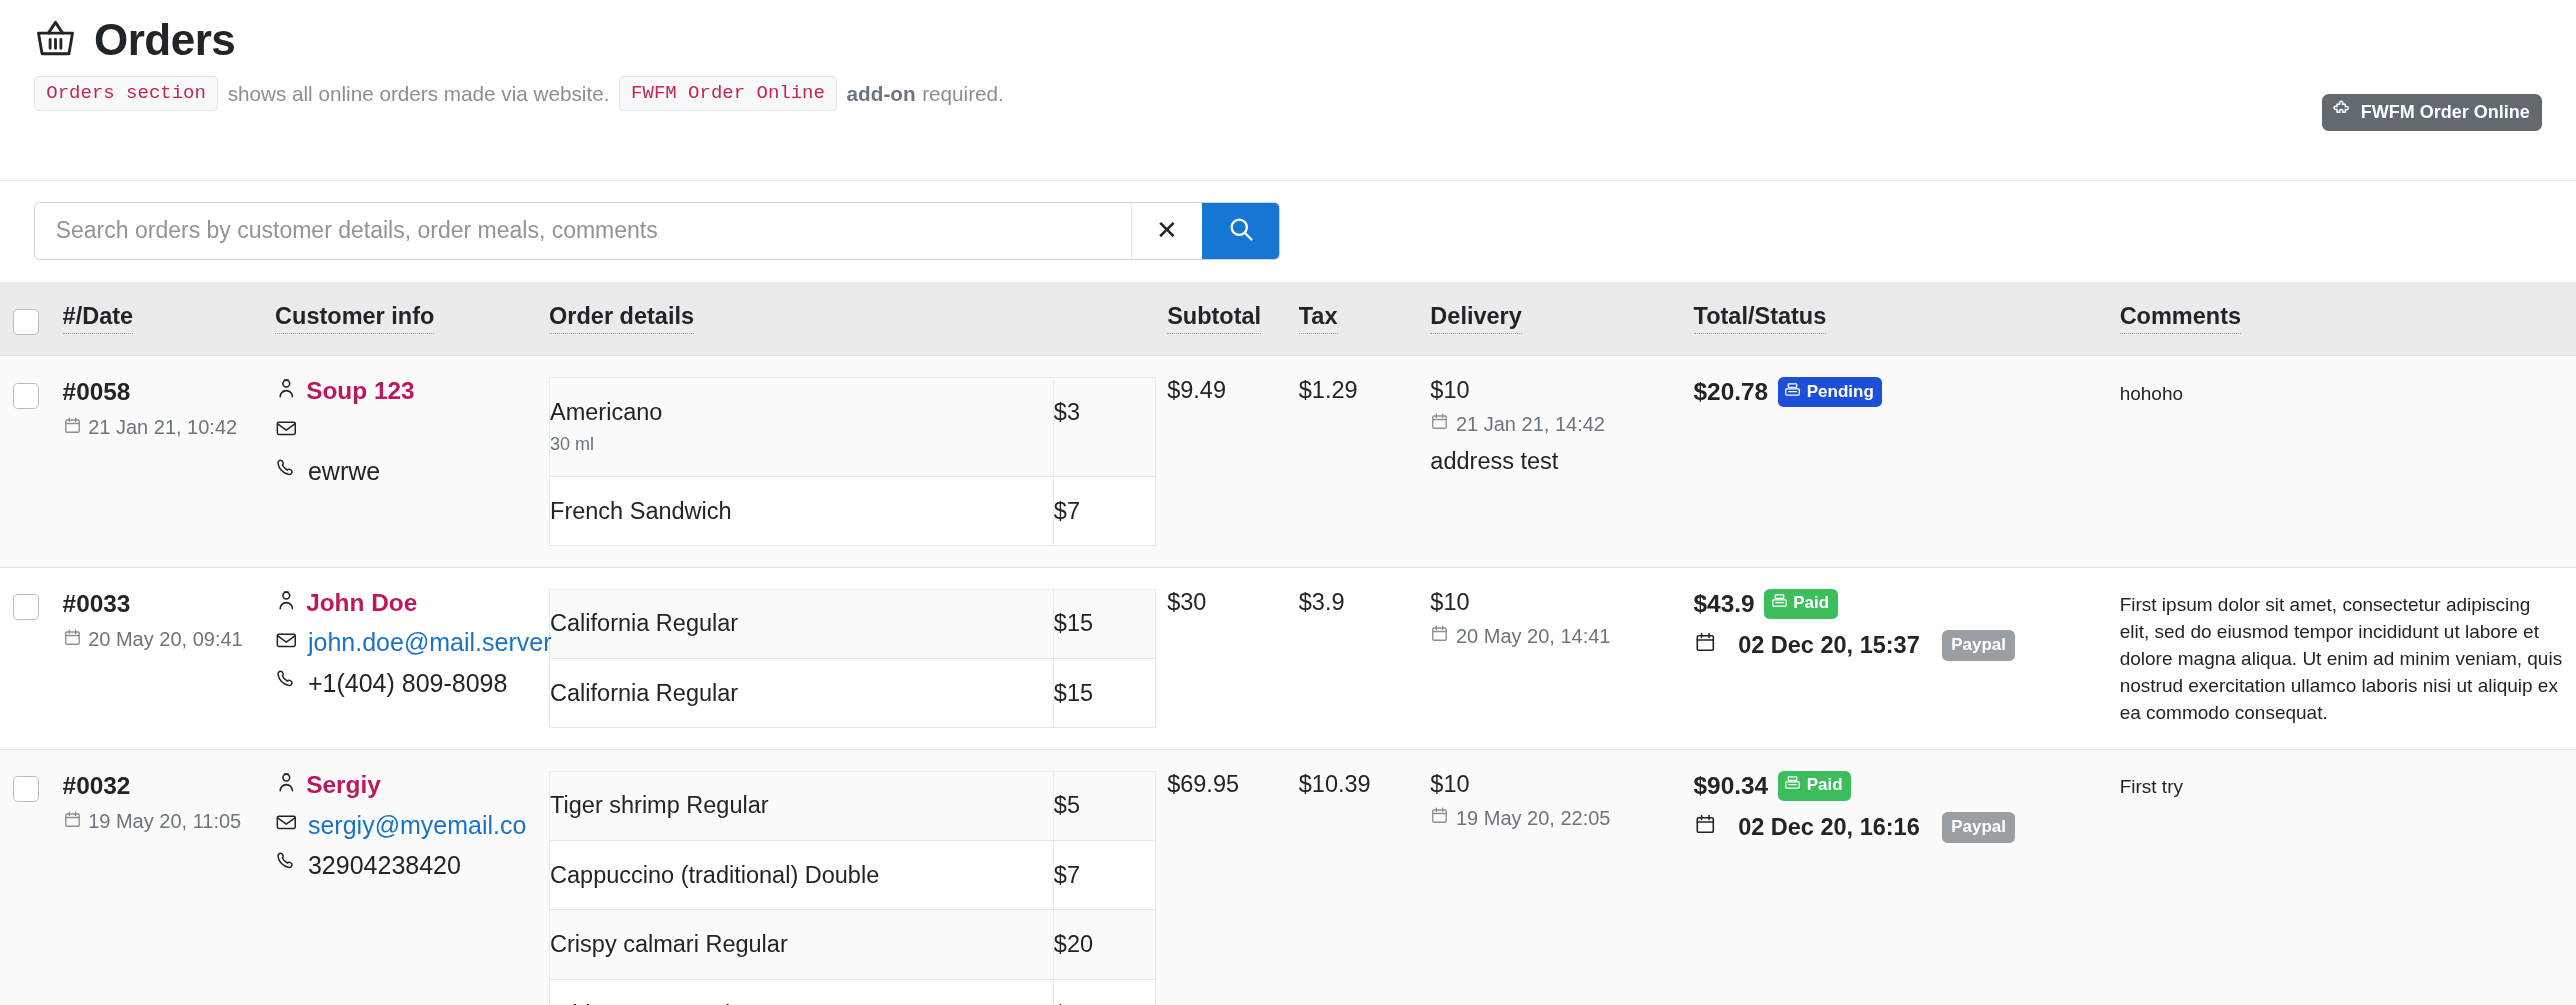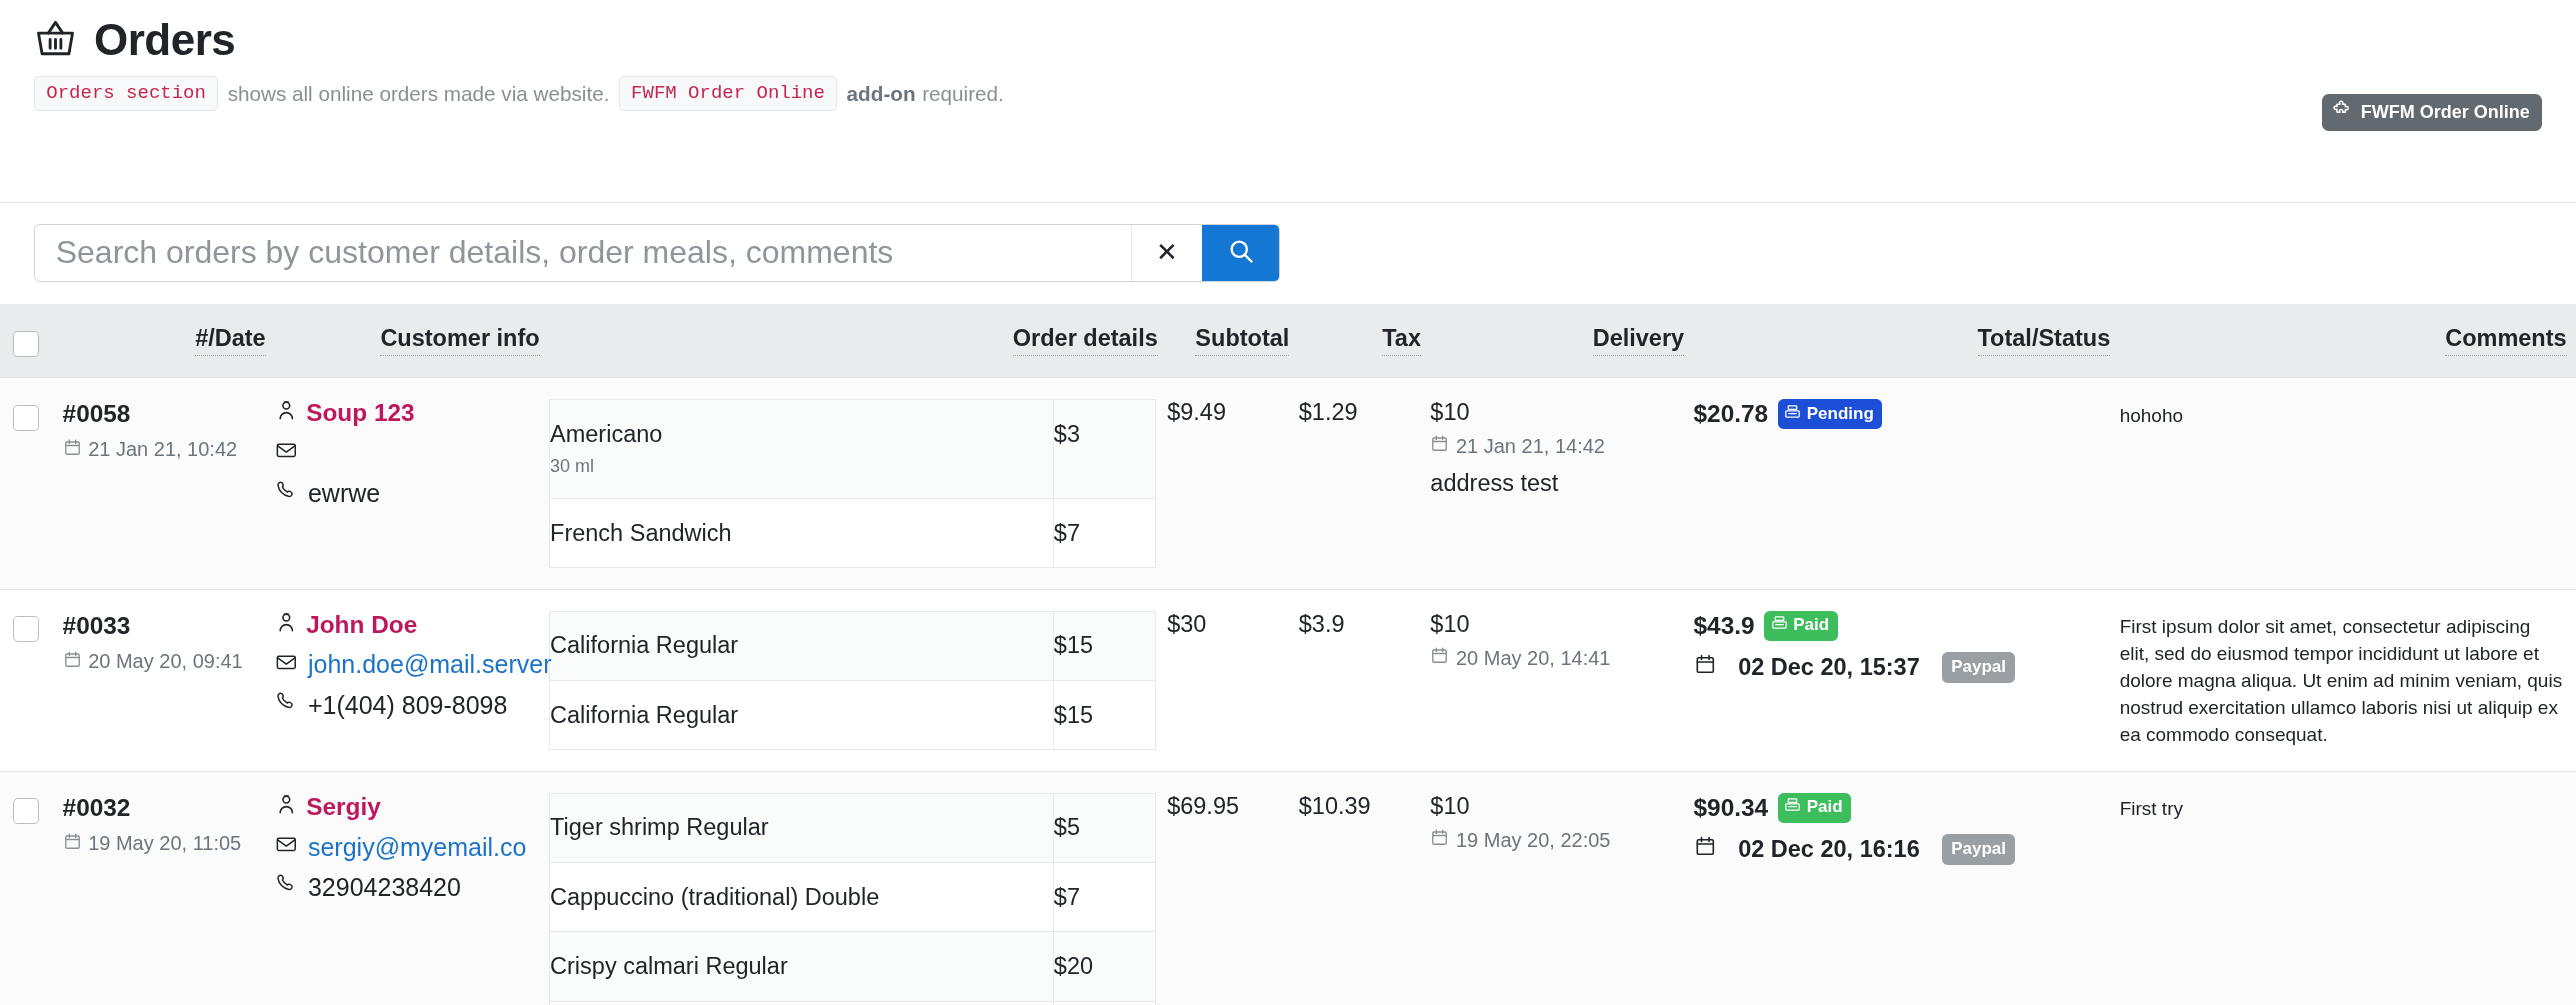--- a/index.html
+++ b/index.html
@@ -12,21 +12,21 @@
     font-family: "Liberation Sans", sans-serif;
     overflow: hidden;
   }
 
   
   .page-header {
     position: relative;
     padding: 17px 34px 0 34px;
     background: #fff;
     border-bottom: 0.9px solid #e3e3e3;
-    height: 203px;
+    height: 181px;
   }
   .title-row {
     display: flex;
     align-items: center;
     gap: 17px;
   }
   .basket-icon { display: block; }
   .page-title {
     font-size: 44px;
     font-weight: bold;
@@ -85,21 +85,21 @@
     width: 1246px;
     border: 0.9px solid #ced4da;
     border-radius: 5.6px;
     overflow: hidden;
     background: #fff;
   }
   .search-input {
     flex: 1;
     border: 0;
     outline: none;
-    font-size: 32px;
+    font-size: 23px;
     color: #0369a1;
     padding: 0 20.7px;
     font-family: "Liberation Sans", sans-serif;
     background: transparent;
   }
   .search-input::placeholder { color: #8e959b; }
   .clear-btn {
     width: 71px;
     background: #fff;
     border: 0;
@@ -123,21 +123,21 @@
   }
 
   
   .orders-table {
     width: 100%;
     border-collapse: collapse;
     table-layout: fixed;
   }
   .orders-table thead th {
     background: #e9ebed;
-    text-align: right;
+    text-align: left;
     vertical-align: middle;
     padding: 20.7px 9.4px 20.7px 0;
     height: 71px;
     font-size: 23.5px;
     font-weight: bold;
     color: #212529;
     border-bottom: 0.9px solid #dfe1e3;
   }
   .th-label {
     border-bottom: 1.9px dotted #9aa0a6;

